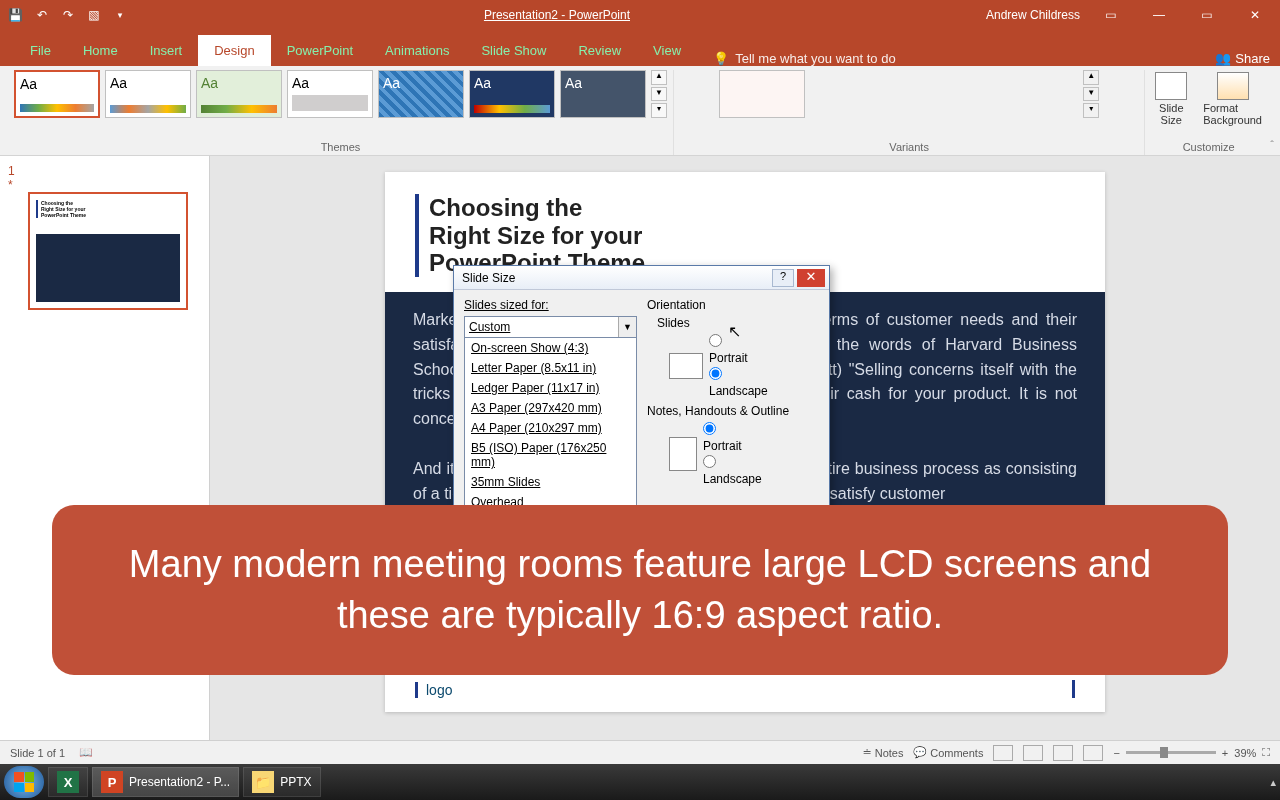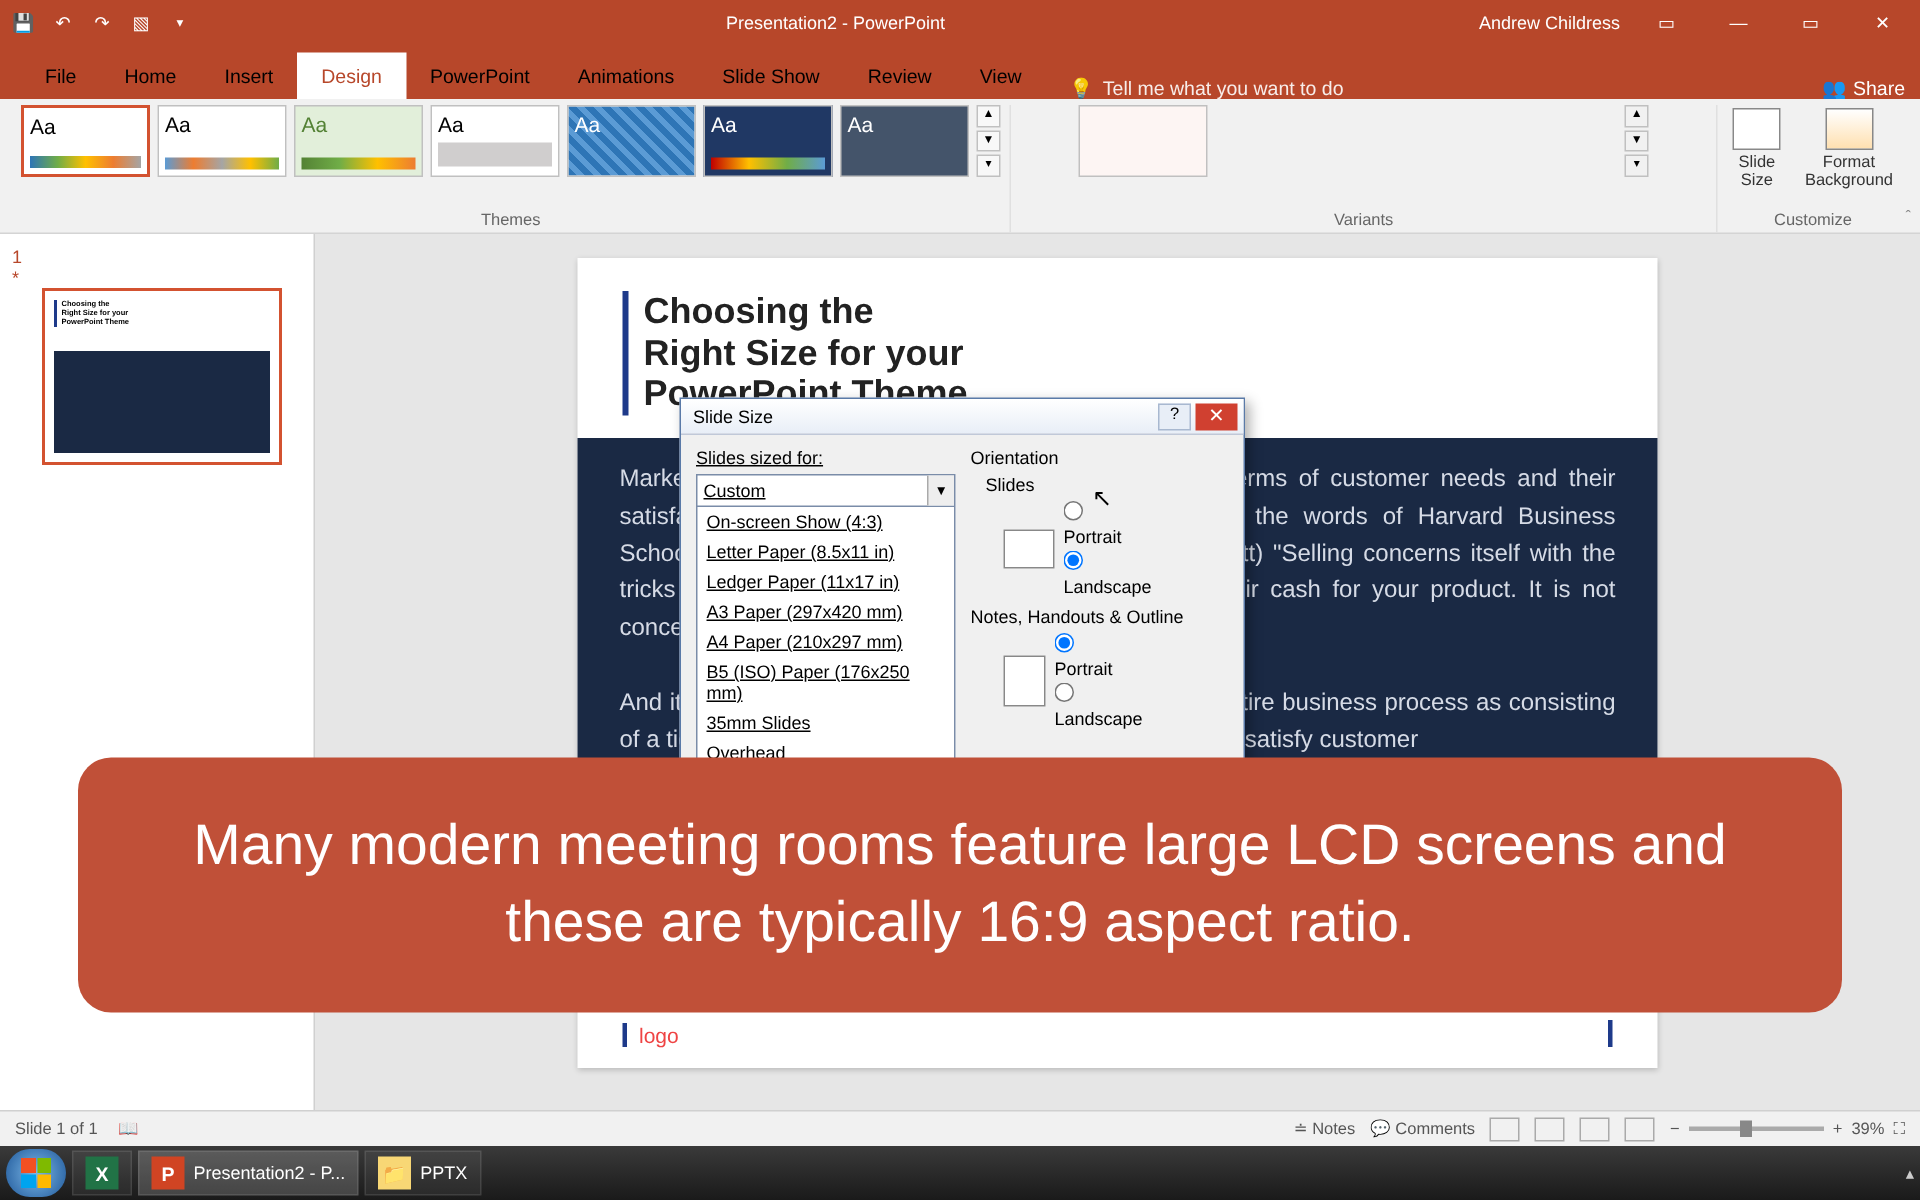--- a/index.html
+++ b/index.html
@@ -2,27 +2,27 @@
 <html><head>
 <meta charset="utf-8">
 <style>
 * { margin: 0; padding: 0; box-sizing: border-box; font-family: "Segoe UI", Tahoma, sans-serif; }
 body { width: 1280px; height: 800px; background: #e6e6e6; overflow: hidden; position: relative; }
 
 
 .titlebar { background: #b7472a; height: 30px; display: flex; align-items: center; color: #fff; font-size: 12px; }
 .tb-left { display: flex; gap: 10px; padding-left: 8px; }
 .tb-icon { width: 16px; height: 16px; display: inline-flex; align-items: center; justify-content: center; }
-.tb-center { flex: 1; text-align: center; }
+.tb-center { flex: 1; text-align: center; text-decoration: underline; }
 .tb-right { display: flex; gap: 14px; padding-right: 8px; align-items: center; }
 .win-btn { width: 34px; text-align: center; }
 
 
 .tabs { background: #b7472a; height: 36px; display: flex; align-items: flex-end; padding-left: 14px; }
-.tab { padding: 8px 16px; color: #000000; font-size: 13px; cursor: pointer; }
+.tab { padding: 8px 16px; color: #86efac; font-size: 13px; cursor: pointer; }
 .tab.active { background: #fff; color: #b7472a; }
 .tabs-right { margin-left: auto; display: flex; align-items: center; padding-right: 10px; }
 .share-btn { color: #fff; font-size: 13px; display: flex; align-items: center; gap: 4px; }
 
 
 .ribbon { background: #f1f1f1; height: 90px; border-bottom: 1px solid #d4d4d4; display: flex; padding: 4px 8px 0 8px; position: relative; }
 .ribbon-group { display: flex; flex-direction: column; align-items: center; border-right: 1px solid #e0e0e0; padding: 0 6px; }
 .ribbon-group-label { font-size: 11px; color: #666; margin-top: auto; padding-bottom: 2px; }
 .themes-row { display: flex; gap: 5px; }
 .theme-thumb { width: 86px; height: 48px; border: 1px solid #c0c0c0; background: #fff; display: flex; flex-direction: column; padding: 4px; cursor: pointer; font-size: 11px; position: relative; }
@@ -41,21 +41,21 @@
 .thumb-pane { width: 210px; background: #fff; border-right: 1px solid #d0d0d0; padding: 8px; }
 .thumb-num { font-size: 12px; color: #b7472a; }
 .slide-thumb { width: 160px; height: 118px; border: 2px solid #d35230; margin-left: 20px; background: #fff; position: relative; }
 .slide-thumb-inner { position: absolute; top: 6px; left: 6px; right: 6px; font-size: 5px; }
 .slide-thumb-dark { position: absolute; top: 40px; left: 6px; right: 6px; bottom: 6px; background: #1a2944; }
 
 .slide-canvas { flex: 1; position: relative; display: flex; justify-content: center; padding-top: 16px; }
 .slide { width: 720px; height: 540px; background: #fff; box-shadow: 0 1px 4px rgba(0,0,0,.2); position: relative; }
 .slide-title { position: absolute; top: 22px; left: 30px; font-size: 24px; font-weight: 600; color: #222; border-left: 4px solid #1e3a8a; padding-left: 10px; line-height: 1.15; }
 .slide-body { position: absolute; top: 120px; left: 0; right: 0; bottom: 52px; background: #1a2944; color: #d6dbe6; padding: 16px 28px; font-size: 16px; line-height: 1.55; text-align: justify; }
-.slide-footer { position: absolute; bottom: 14px; left: 30px; font-size: 14px; color: #ef4444; border-left: 3px solid #1e3a8a; padding-left: 8px; }
+.slide-footer { position: absolute; bottom: 14px; left: 30px; font-size: 14px; color: #0c4a6e; border-left: 3px solid #1e3a8a; padding-left: 8px; }
 .slide-footer-r { position: absolute; bottom: 14px; right: 30px; width: 3px; height: 18px; background: #1e3a8a; }
 
 
 .dialog { position: absolute; top: 265px; left: 453px; width: 377px; background: #f0f0f0; border: 1px solid #5a7aa8; box-shadow: 3px 3px 8px rgba(0,0,0,.3); z-index: 100; }
 .dlg-titlebar { background: linear-gradient(#fff,#e8eef7); height: 24px; display: flex; align-items: center; padding: 0 4px; font-size: 12px; border-bottom: 1px solid #c0c8d8; }
 .dlg-title { flex: 1; padding-left: 4px; }
 .dlg-help { width: 22px; height: 18px; background: #e8eef7; border: 1px solid #a8b8d0; text-align: center; font-size: 11px; cursor: pointer; }
 .dlg-close { width: 28px; height: 18px; background: #d04030; color: #fff; text-align: center; margin-left: 3px; font-size: 13px; line-height: 16px; cursor: pointer; }
 .dlg-body { display: flex; padding: 8px 10px 10px 10px; gap: 10px; font-size: 12px; }
 .dlg-left { flex: 1; text-decoration: underline; }
@@ -199,21 +199,21 @@
   </div>
   <div class="ribbon-group" style="border-right:none">
     <div class="customize-group">
       <div class="cust-btn">
         <div class="cust-icon"></div>
         <span style="white-space:pre;text-align:center">Slide
 Size</span>
       </div>
       <div class="cust-btn">
         <div class="cust-icon" style="background:linear-gradient(#fff,#ffe0b0)"></div>
-        <span style="white-space:pre;text-align:center">Format
+        <span style="white-space:pre;">Format
 Background</span>
       </div>
     </div>
     <div class="ribbon-group-label">Customize</div>
   </div>
   <span class="ribbon-collapse">ˆ</span>
 </div>
 
 <div class="main">
   <div class="thumb-pane">

